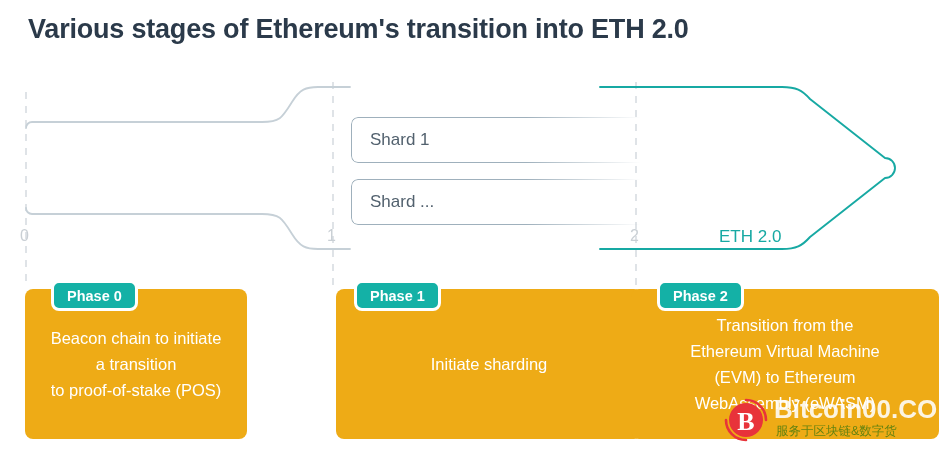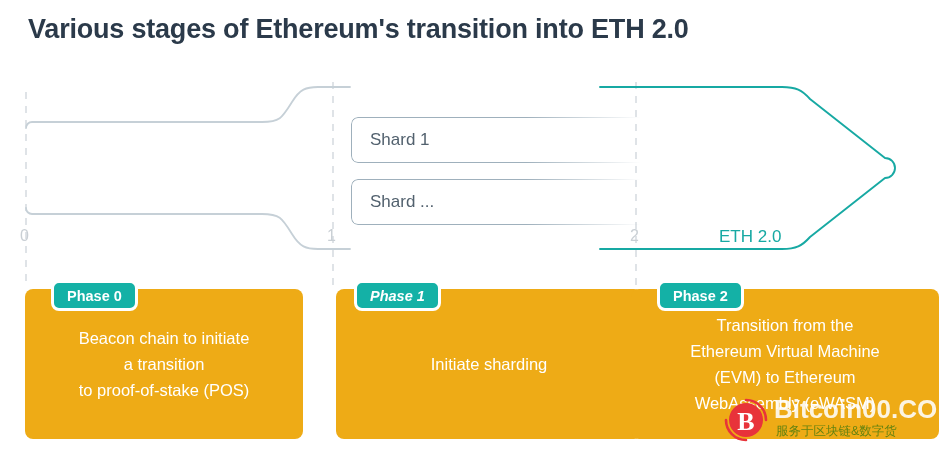--- a/index.html
+++ b/index.html
@@ -91,21 +91,21 @@
     position: absolute;
     top: 289px;
     height: 150px;
     background: #eeab16;
     border-radius: 8px;
     box-sizing: border-box;
     display: flex;
     align-items: center;
     justify-content: center;
   }
-  .card-0 { left: 25px;  width: 278px; }
+  .card-0 { left: 25px;  width: 222px; }
   .card-1 { left: 328px; width: 306px; margin-left: 8px; }
   .card-2 { left: 631px; width: 308px; }
 
   .phase-text {
     color: #ffffff;
     font-size: 16.5px;
     line-height: 26px;
     text-align: center;
     padding: 0 14px;
     white-space: pre-line;
@@ -123,21 +123,21 @@
     display: flex;
     align-items: center;
     justify-content: center;
     padding: 0 13px;
     color: #ffffff;
     font-size: 14.5px;
     font-weight: bold;
     white-space: nowrap;
   }
   .badge-0 { left: 51px; text-align: center; }
-  .badge-1 { left: 354px; font-style: italic; }
+  .badge-1 { left: 354px; }
   .badge-2 { left: 657px; }
 
   
   .watermark {
     position: absolute;
     left: 722px;
     top: 392px;
     width: 218px;
     height: 56px;
     pointer-events: none;

